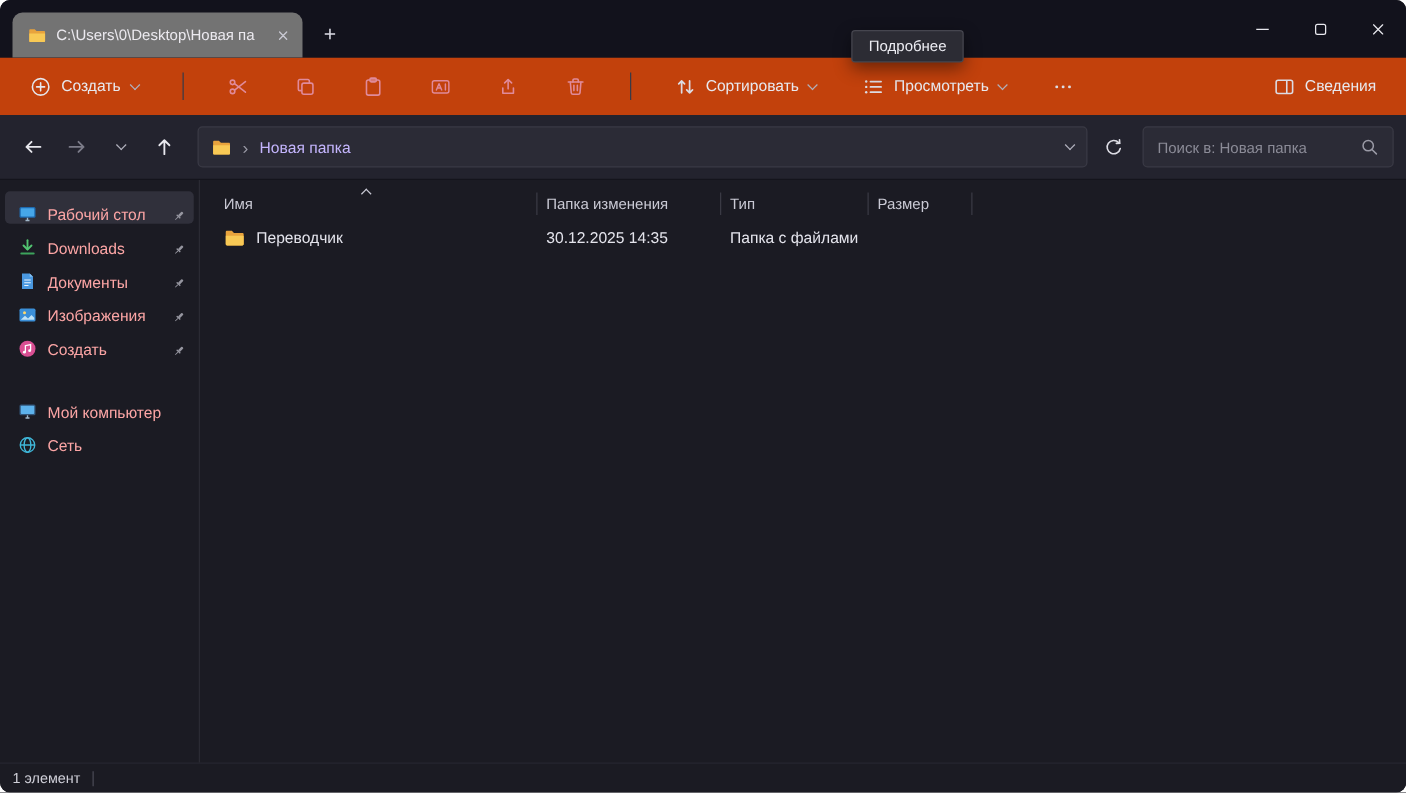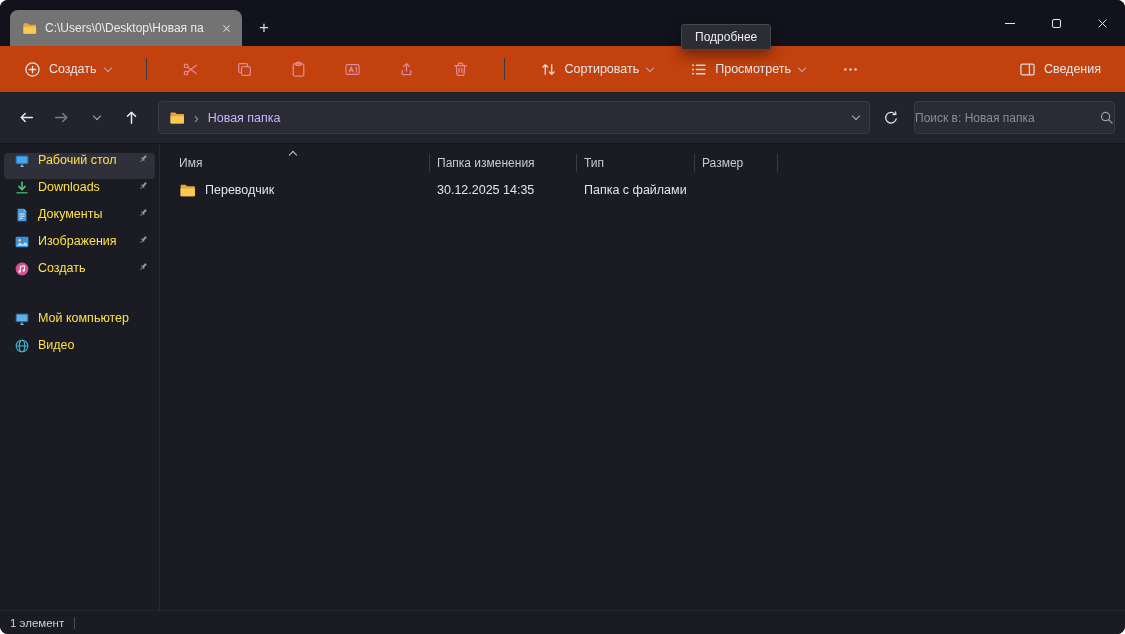--- a/index.html
+++ b/index.html
@@ -100,37 +100,37 @@
   }
   .addr-path { flex: 1; font-size: 12.5px; color: #c4b5fd; }
   .breadcrumb-sep { color: #9a9aa6; font-size: 14px; line-height: 1; }
   .refresh-btn {
     width: 34px; height: 34px; margin-left: 2px; border-radius: 4px;
     display: flex; align-items: center; justify-content: center; flex: 0 0 auto;
   }
   .searchbox {
     margin-left: auto; width: 201px; height: 33px;
     background: #2b2b36; border: 1px solid #3a3a45; border-radius: 4px;
-    display: flex; align-items: center; padding: 0 0; gap: 6px; justify-content: flex-end;
+    display: flex; align-items: center; padding: 0 11px; gap: 6px; justify-content: flex-end;
   }
   .searchbox input {
     flex: 1; min-width: 0; background: transparent; border: none; outline: none;
     color: #e8e8ee; font-size: 12px; font-family: inherit;
   }
   .searchbox input::placeholder { color: #8b8b97; }
   
   .content { display: flex; height: 466px; background: #1b1b23; }
   .sidebar {
     width: 160px; flex: 0 0 auto; padding-top: 8px;
     border-right: 1px solid #2a2a33;
   }
   .side-item {
     height: 26px; margin: 1px 4px; border-radius: 4px;
-    display: flex; align-items: flex-start; gap: 8px;
-    padding: 0 6px 0 10px; font-size: 12.5px; color: #fde047;
+    display: flex; align-items: flex-end; gap: 8px;
+    padding: 0 6px 0 10px; font-size: 12.5px; color: #fca5a5;
   }
   .side-item.selected { background: #30303b; }
   .side-label { flex: 1; white-space: nowrap; overflow: hidden; }
   .side-gap { height: 22px; }
   .pin-wrap { display: flex; align-items: center; flex: 0 0 auto; }
   
   .main { flex: 1; padding-top: 6px; position: relative; }
   .header-row, .file-row {
     display: grid; grid-template-columns: 270px 147px 118px 83px;
     align-items: center;
@@ -459,21 +459,21 @@
         <span class="side-label">Мой компьютер</span>
       </div>
       <div class="side-item">
         <span class="icon-wrap">
           <svg width="16" height="16" viewBox="0 0 16 16" fill="none" stroke="#3fb7d9" stroke-width="1.1">
               <circle cx="8" cy="8" r="5.8"></circle>
               <ellipse cx="8" cy="8" rx="2.7" ry="5.8"></ellipse>
               <path d="M2.4 8h11.2"></path>
             </svg>
         </span>
-        <span class="side-label">Видео</span>
+        <span class="side-label">Сеть</span>
       </div>
     </div>
 
     <div class="main">
       <div class="header-row">
         <span class="sort-caret"><span class="chev-up"></span></span>
         <div class="hcell first">
             <span>Имя</span>
           </div>
         <div class="hcell">

